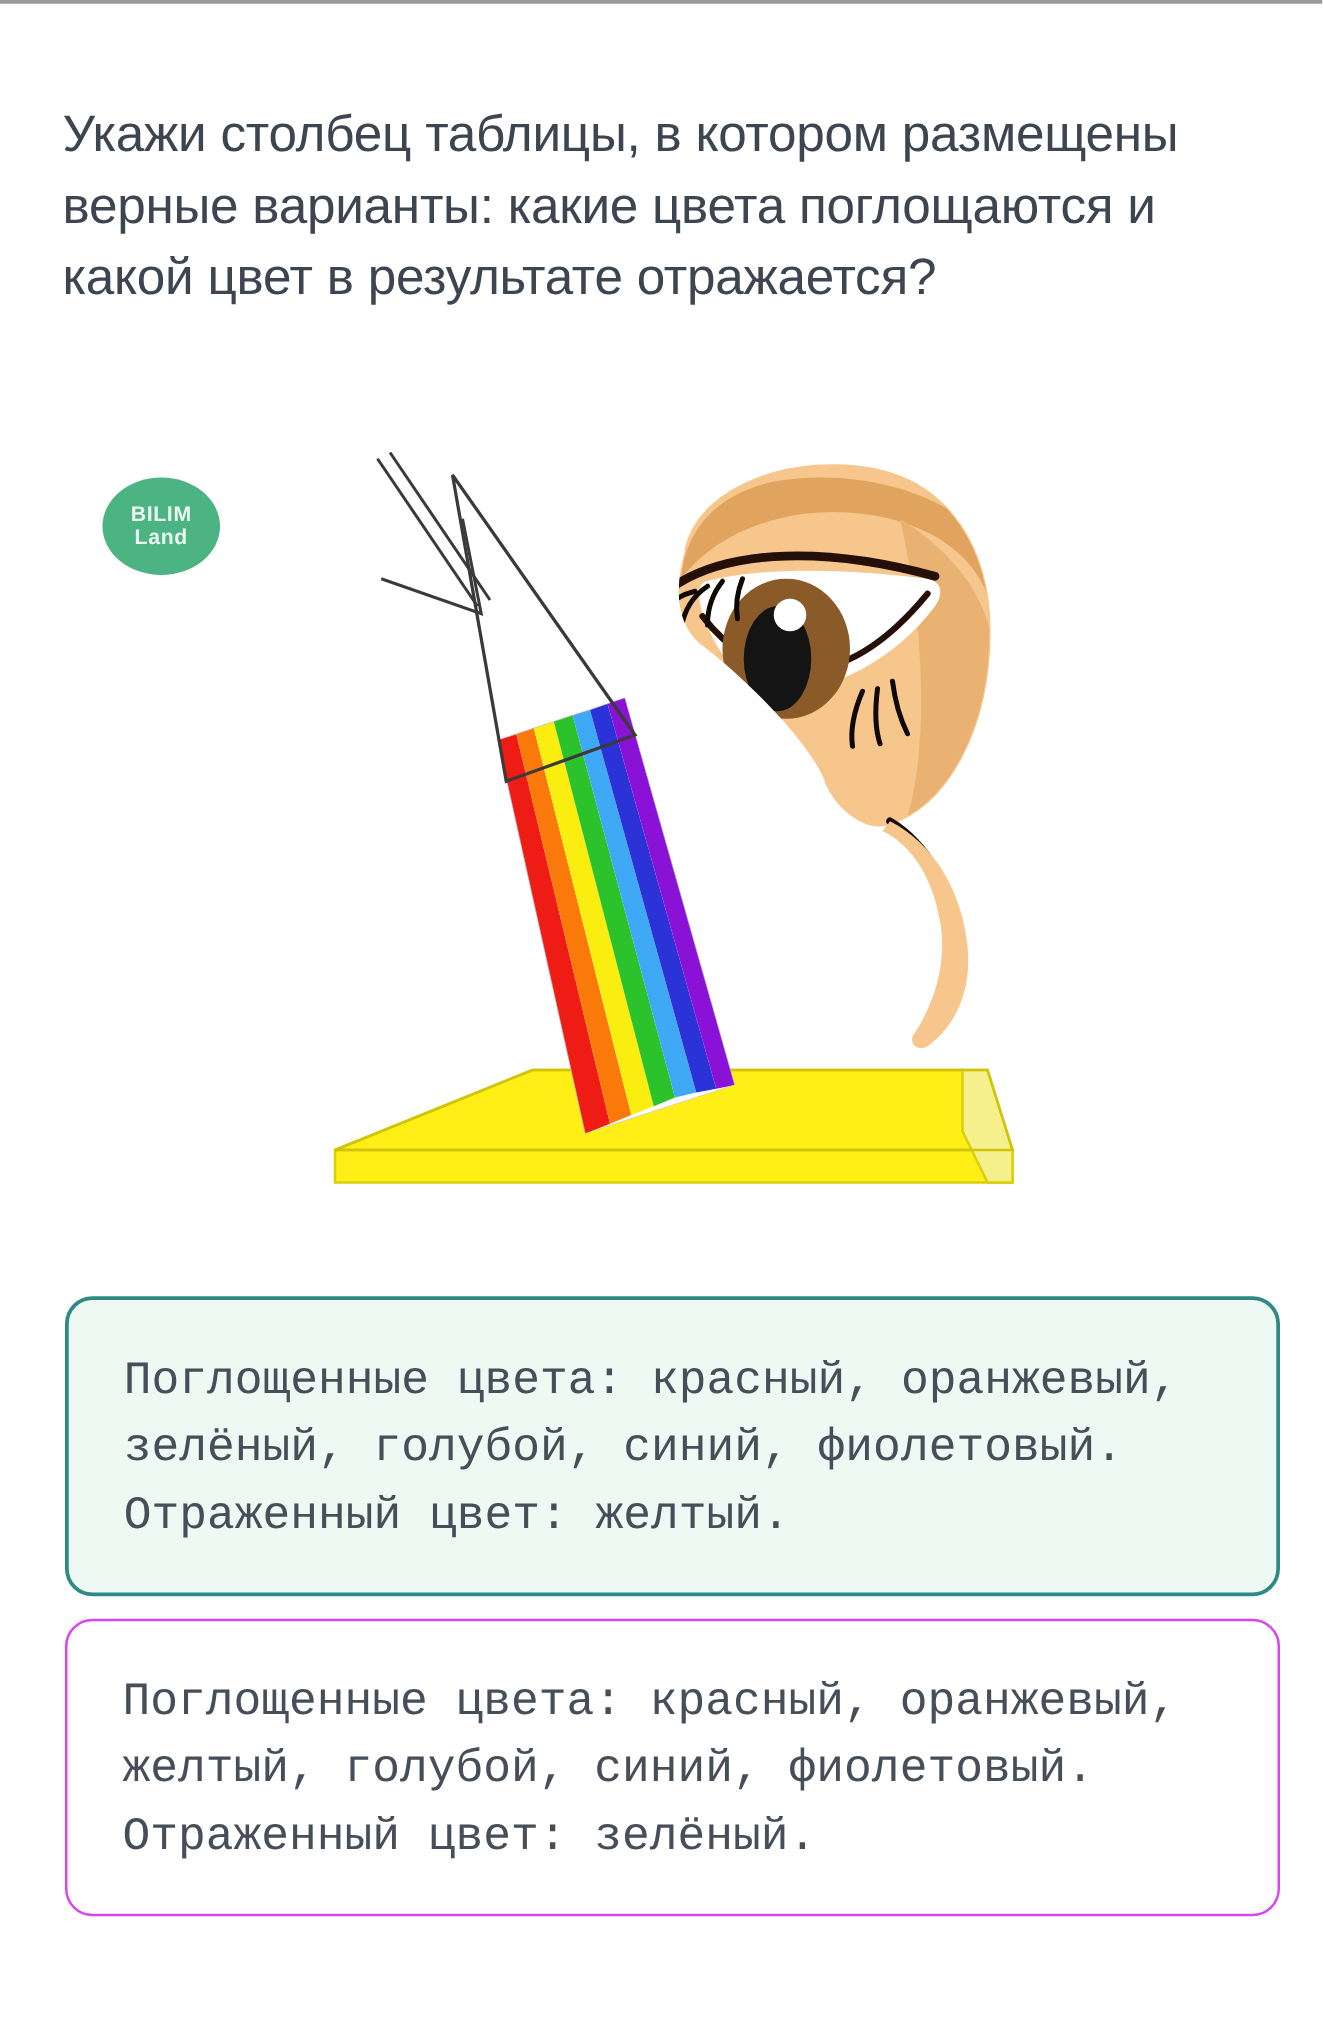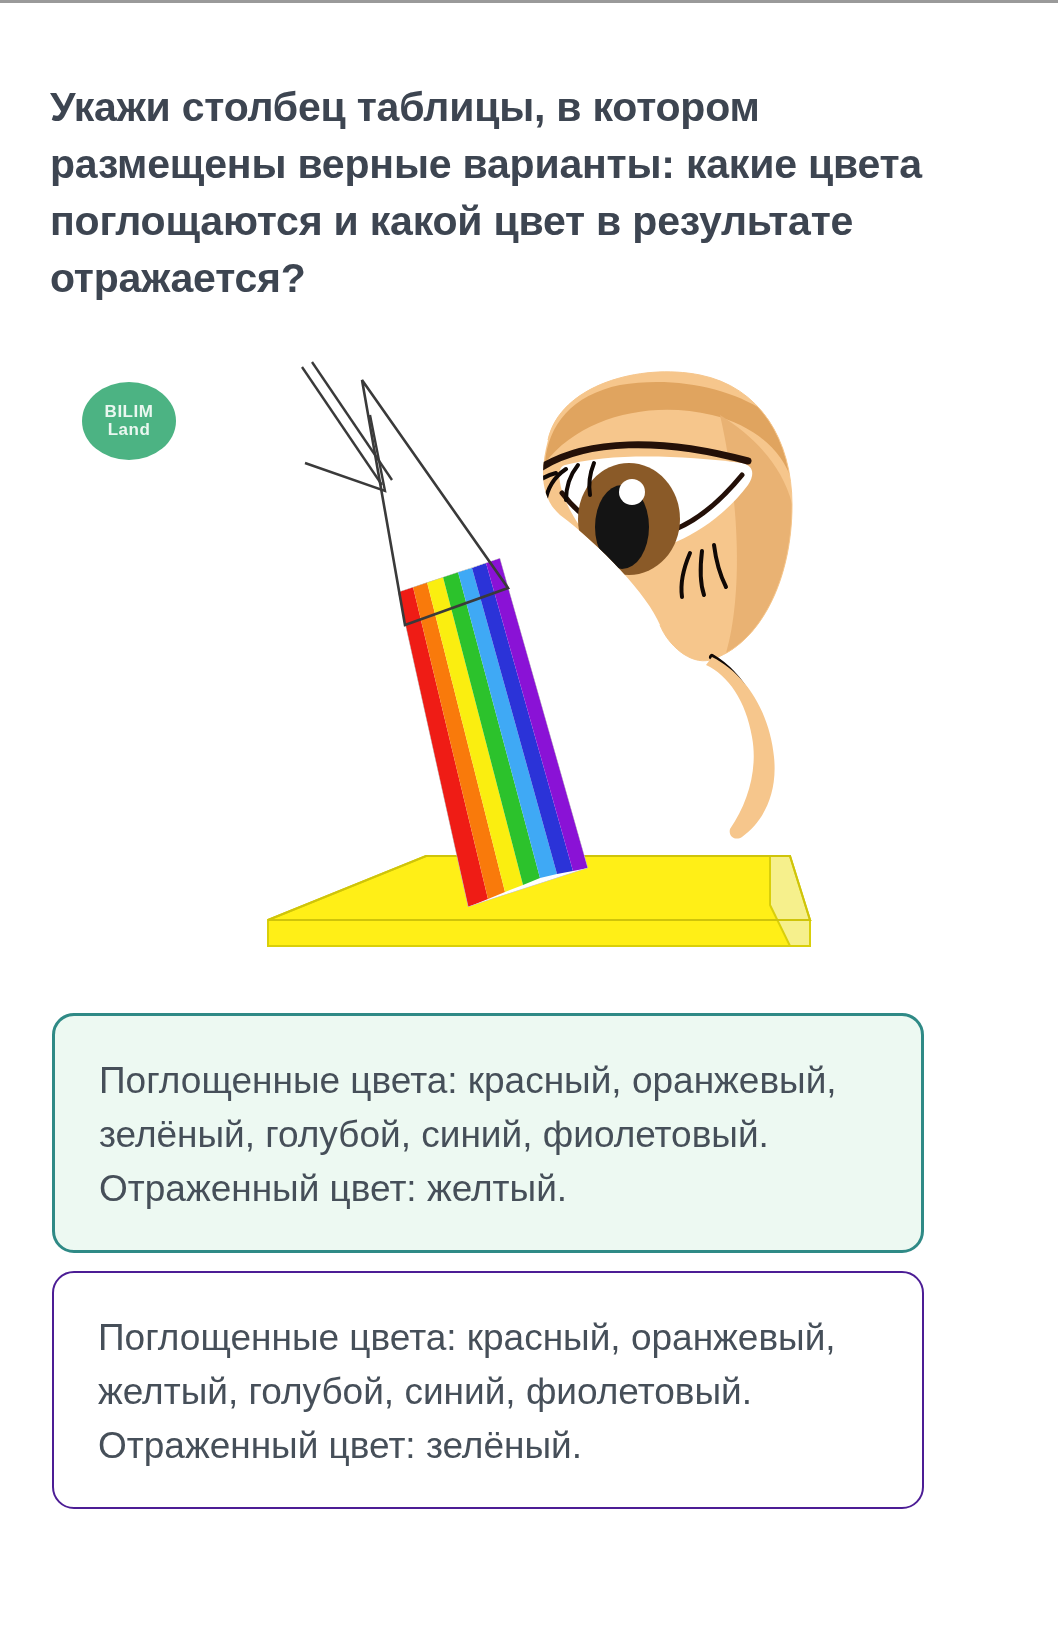--- a/index.html
+++ b/index.html
@@ -24,21 +24,21 @@
     background: #9a9a9a;
   }
 
   
   .question-title {
     position: absolute;
     top: 52px;
     left: 50px;
     width: 950px;
     font-size: 41px;
-    font-weight: bold;
+    font-weight: normal;
     line-height: 1.39;
     color: #3d4551;
     letter-spacing: -0.2px;
   }
 
   
   .illustration {
     position: absolute;
     top: 345px;
     left: 0;
@@ -65,40 +65,41 @@
   .brand-logo .l1, .brand-logo .l2 {
     color: #eaf7f0;
     font-size: 17px;
     font-weight: bold;
     letter-spacing: 0.5px;
   }
 
   
   .options {
     position: absolute;
-    top: 1013px;
+    top: 1037px;
     left: 52px;
-    width: 872px;
+    width: 972px;
+    font-family: Liberation Mono, monospace;
   }
   .option-card {
     box-sizing: border-box;
     border-radius: 22px;
     padding: 38px 44px 34px 44px;
     margin-bottom: 18px;
     font-size: 37px;
     line-height: 1.46;
     color: #464f59;
   }
   .option-card.selected {
     background: #edf9f2;
     border: 3px solid #2f8a86;
   }
   .option-card.plain {
     background: #ffffff;
-    border: 2px solid #4c1d95;
+    border: 2px solid #d946ef;
   }
 </style>
 </head>
 <body>
 
 <div class="top-rule"></div>
 
 <h1 class="question-title">Укажи столбец таблицы, в котором размещены верные варианты: какие цвета поглощаются и какой цвет в результате отражается?</h1>
 
 <div class="brand-logo">

